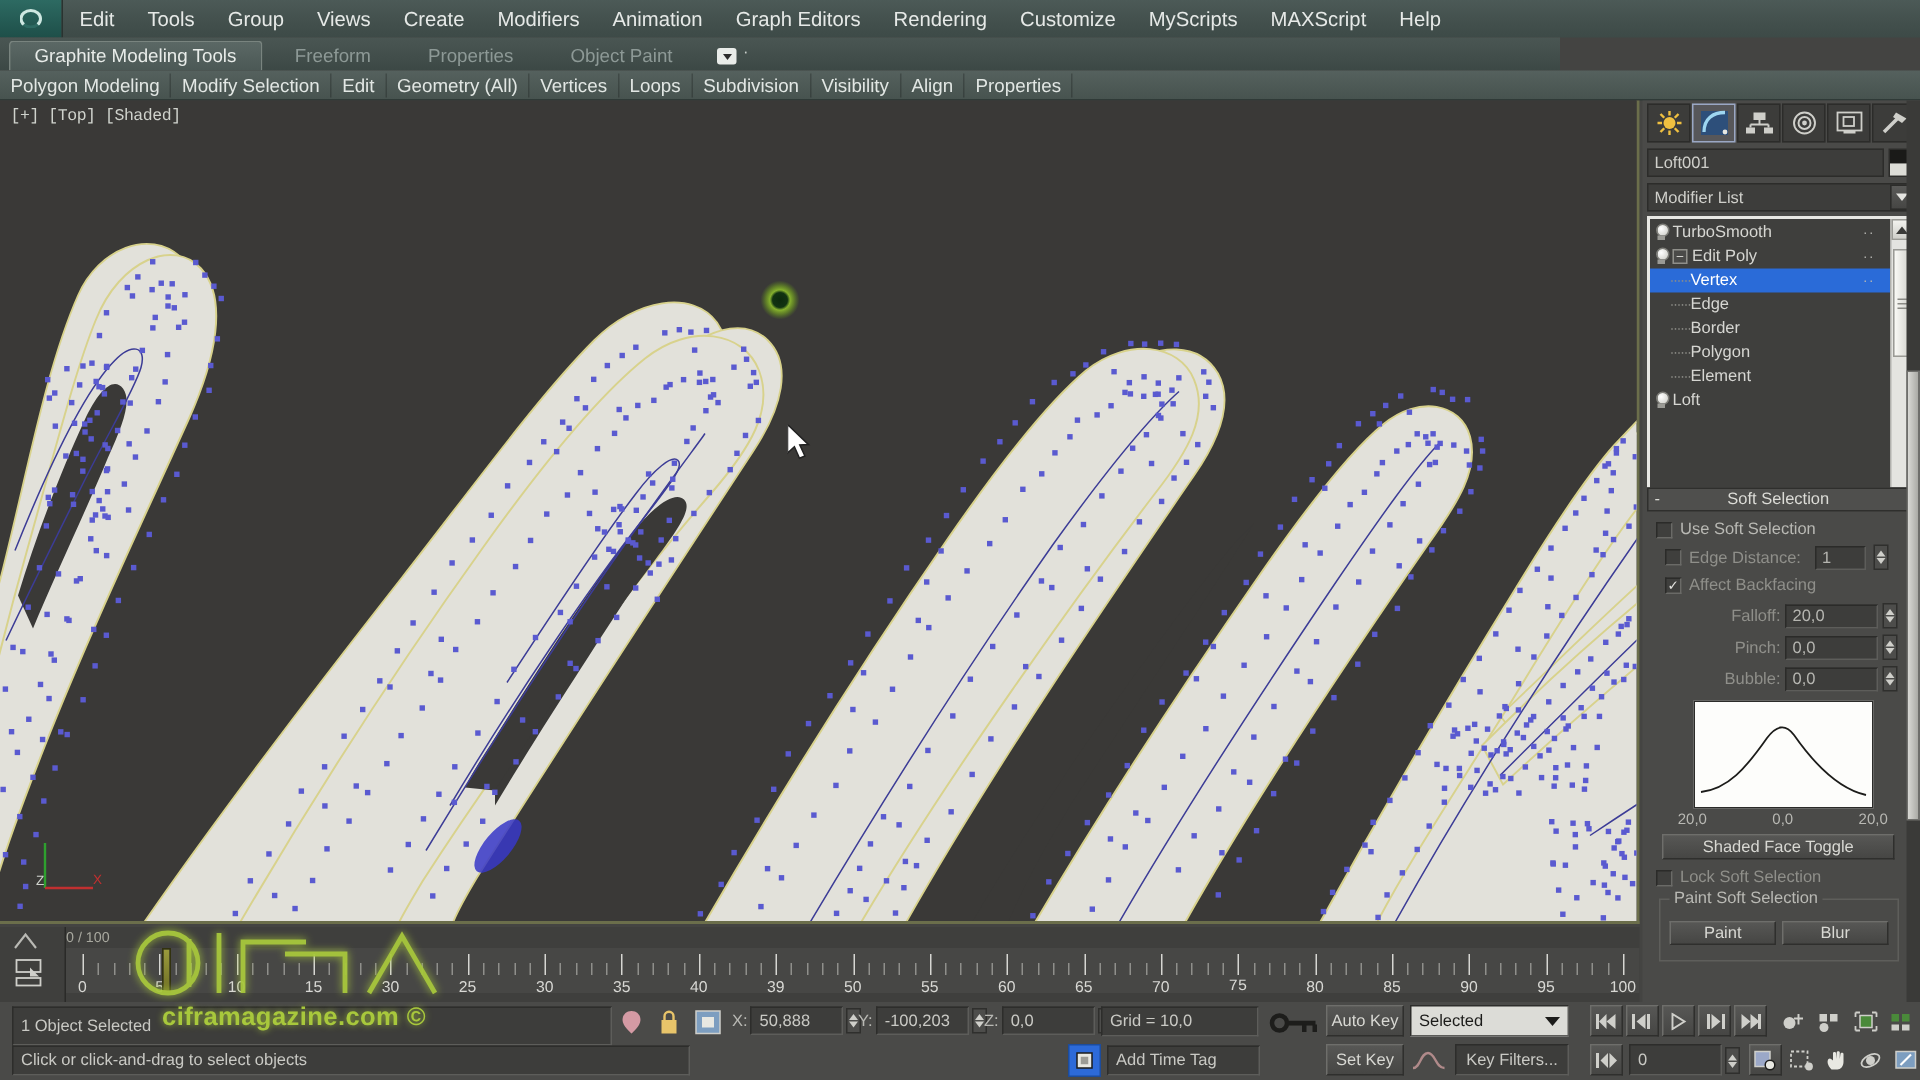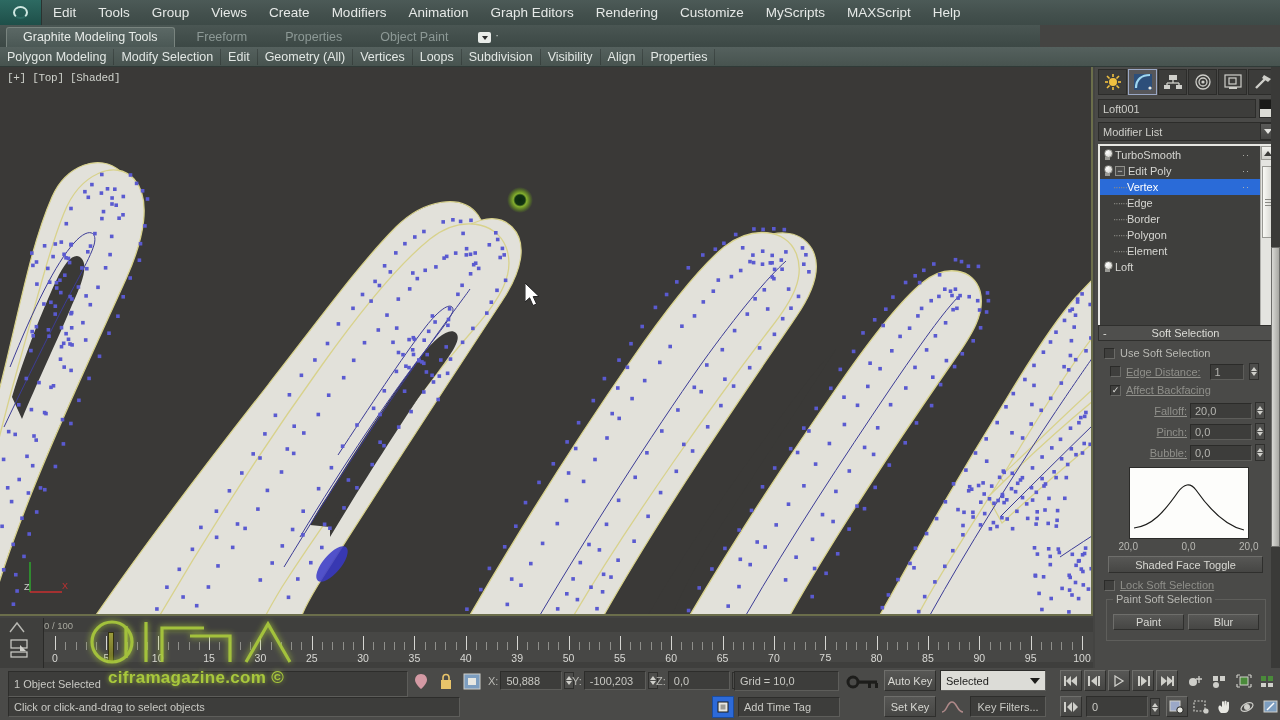--- a/index.html
+++ b/index.html
@@ -242,21 +242,21 @@
     color: #dcdcd7; font-size: 11px; position: relative;
   }
   .rollup-head .minus { position: absolute; left: 4px; color: #dcdcd7; font-size: 11px; }
   .chk {
     width: 11px; height: 11px; background: #3f3f3d; border: 1px solid;
     border-color: #2b2b29 #6a6a67 #6a6a67 #2b2b29; flex: none;
     display: flex; align-items: center; justify-content: center;
     color: #e2e2de; font-size: 9px; line-height: 1;
   }
   .lbl { color: #b9b9b4; font-size: 11px; }
-  .lbl.dim { color: #8f8f8a; text-decoration: underline; }
+  .lbl.dim { color: #8f8f8a; }
   .numfield {
     background: #3d3d3b; border: 1px solid; border-color: #2b2b29 #5d5d5a #5d5d5a #2b2b29;
     color: #b5b5b0; font-size: 11px; height: 16px; display:flex; align-items:center;
     padding-left: 4px;
   }
   .curvebox {
     background: #fdfdfb; border: 1px solid #2b2b29;
   }
   .cp-scrollbar {
     position: absolute; right: 0px; top: 0px; width: 9px; height: 601px; background: #3a3a38;

